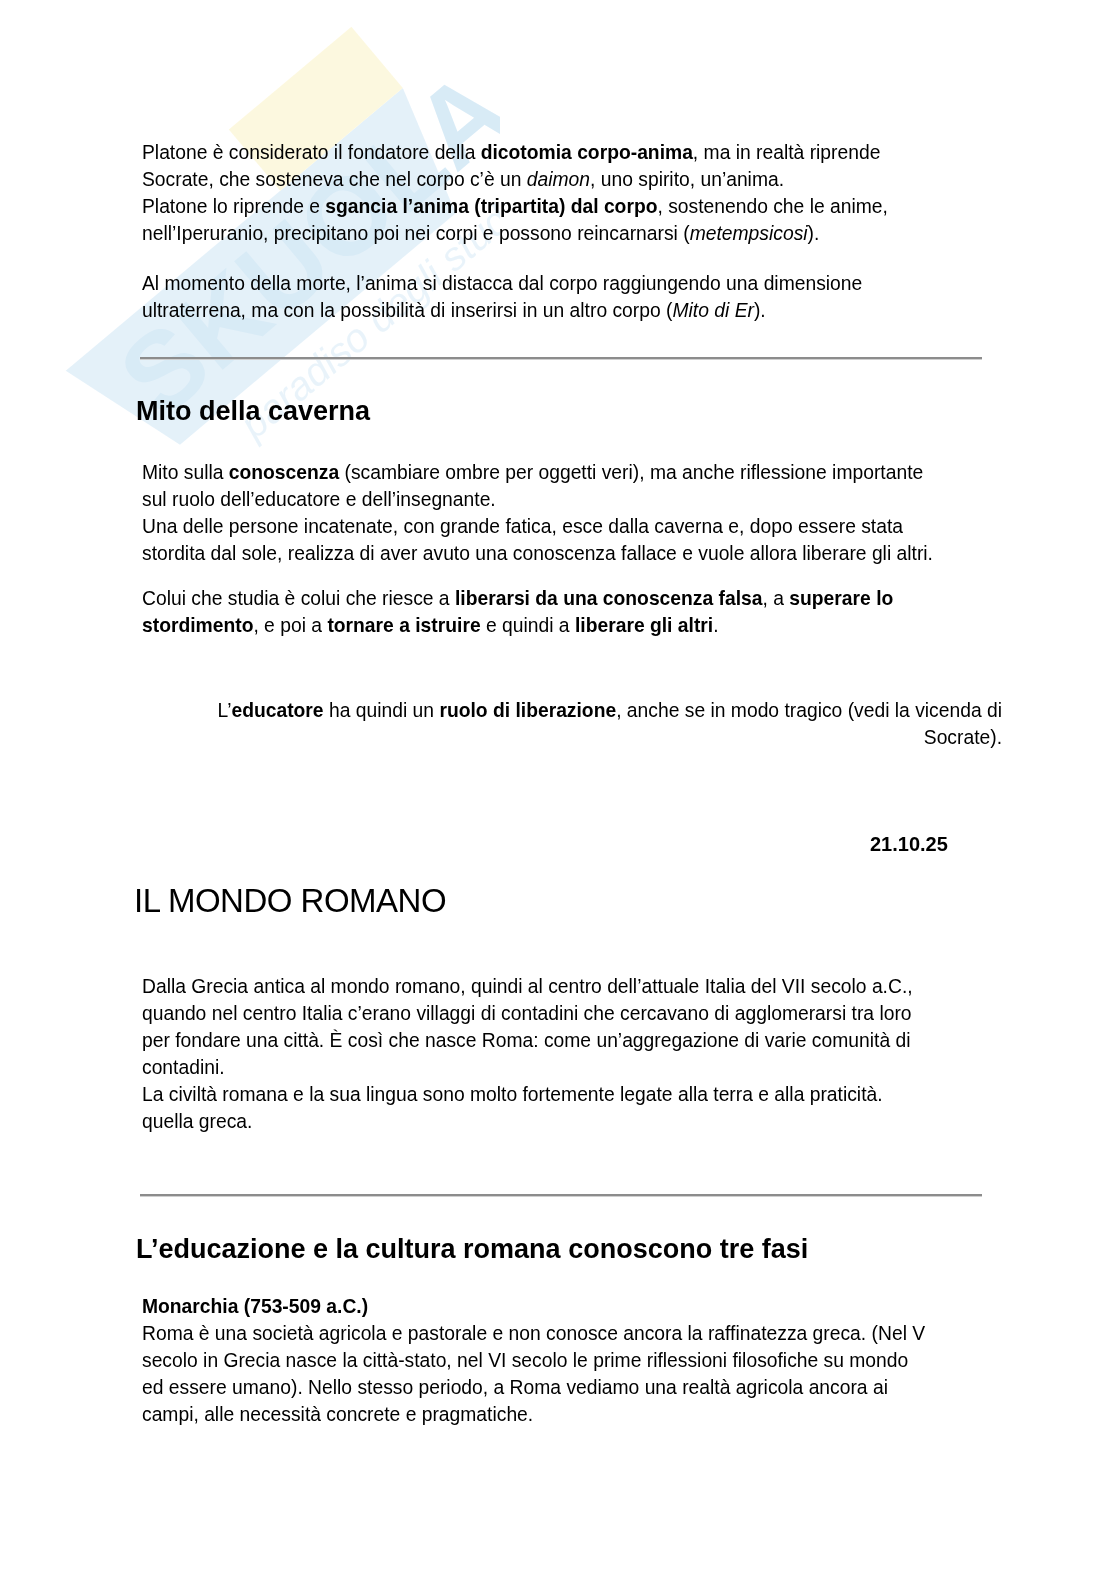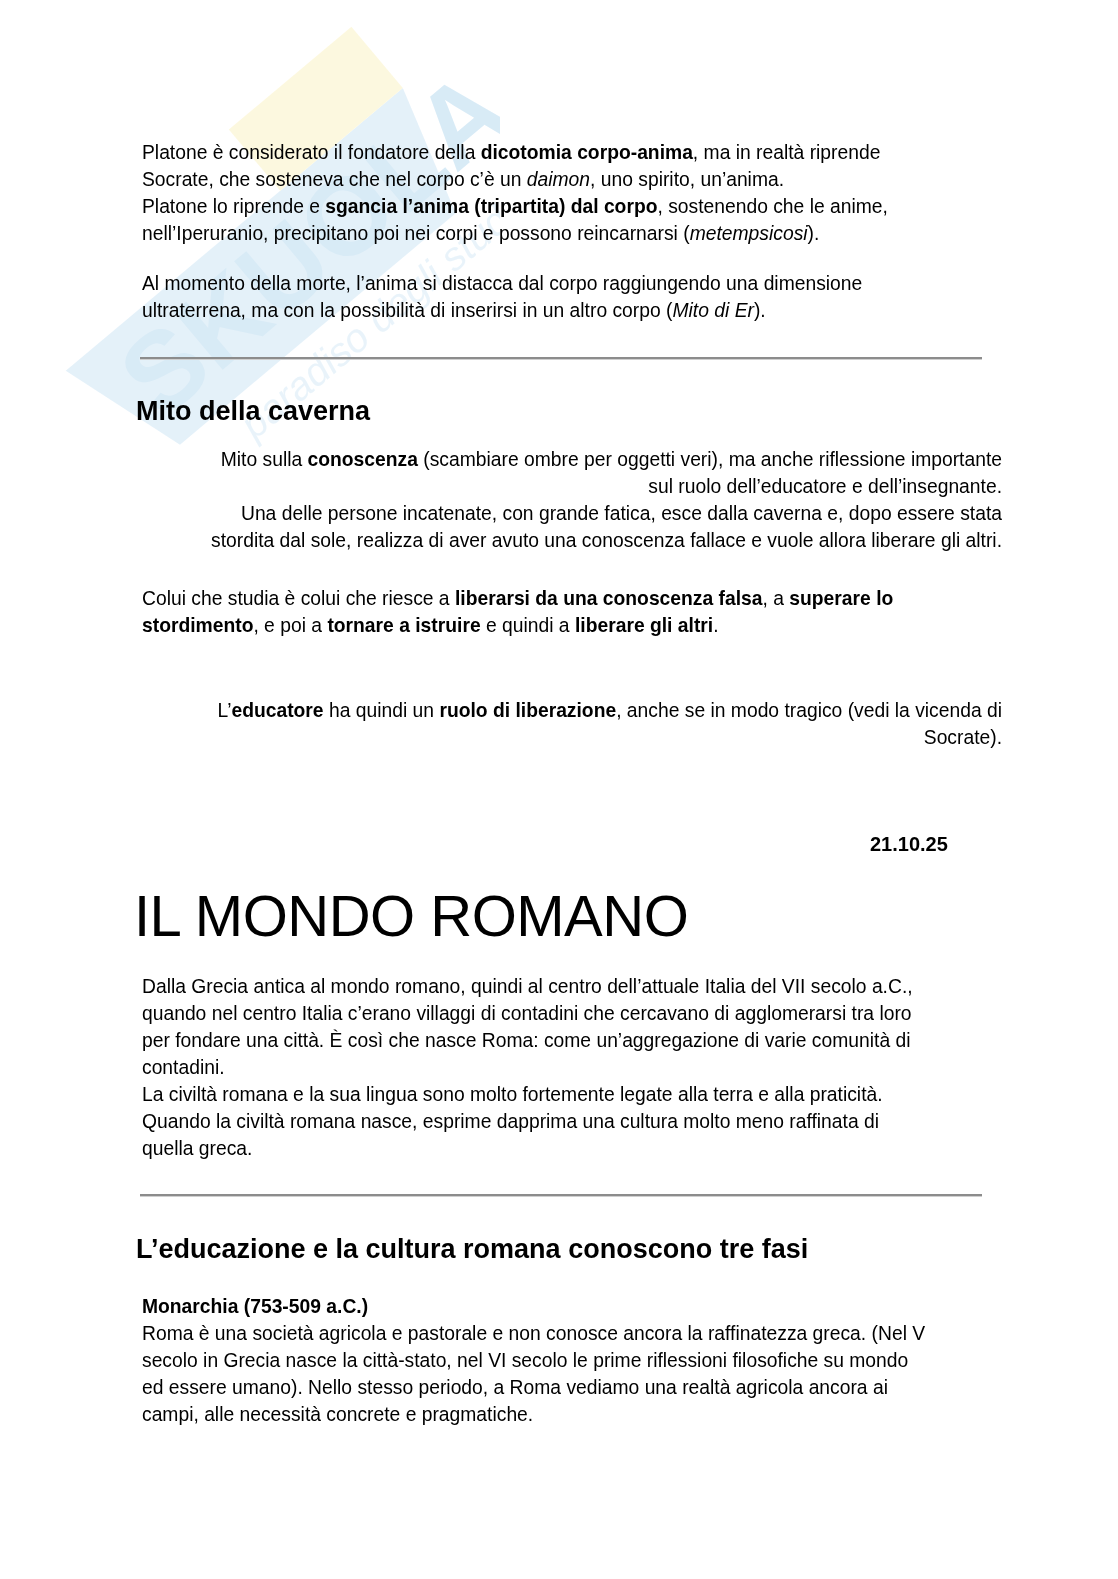--- a/index.html
+++ b/index.html
@@ -46,21 +46,21 @@
       left: 136px;
       font-size: 27px;
       font-weight: bold;
       margin: 0;
       white-space: nowrap;
     }
     .h1 {
       position: absolute;
       left: 134px;
       top: 882px;
-      font-size: 58px;
+      font-size: 33px;
       font-weight: normal;
       margin: 0;
       letter-spacing: -0.5px;
       white-space: nowrap;
     }
     .date {
       position: absolute;
       left: 870px;
       top: 833px;
       font-size: 20px;
@@ -102,21 +102,21 @@
 
   <p class="p" style="top:264px;">
     <span class="line">Al momento della morte, l’anima si distacca dal corpo raggiungendo una dimensione</span>
     <span class="line"><span>ultraterrena, ma con la possibilità di inserirsi in un altro corpo (</span><i>Mito di Er</i><span>).</span></span>
   </p>
 
   <div class="sep" style="top:357px;"></div>
 
   <h2 class="h2" style="top:396px;">Mito della caverna</h2>
 
-  <p class="p" style="top:440px;text-align:right;">
+  <p class="p" style="top:453px;">
     <span class="line"><span>Mito sulla </span><b>conoscenza</b><span> (scambiare ombre per oggetti veri), ma anche riflessione importante</span></span>
     <span class="line">sul ruolo dell’educatore e dell’insegnante.</span>
     <span class="line"> Una delle persone incatenate, con grande fatica, esce dalla caverna e, dopo essere stata</span>
     <span class="line">stordita dal sole, realizza di aver avuto una conoscenza fallace e vuole allora liberare gli altri.</span>
   </p>
 
   <p class="p" style="top:579px;">
     <span class="line"><span>Colui che studia è colui che riesce a </span><b>liberarsi da una conoscenza falsa</b><span>, a </span><b>superare lo</b></span>
     <span class="line"><b>stordimento</b><span>, e poi a </span><b>tornare a istruire</b><span> e quindi a </span><b>liberare gli altri</b><span>.</span></span>
   </p>
@@ -129,21 +129,20 @@
   <div class="date">21.10.25</div>
 
   <h1 class="h1">IL MONDO ROMANO</h1>
 
   <p class="p" style="top:967px;">
     <span class="line">Dalla Grecia antica al mondo romano, quindi al centro dell’attuale Italia del VII secolo a.C.,</span>
     <span class="line">quando nel centro Italia c’erano villaggi di contadini che cercavano di agglomerarsi tra loro</span>
     <span class="line">per fondare una città. È così che nasce Roma: come un’aggregazione di varie comunità di</span>
     <span class="line">contadini.</span>
     <span class="line"> La civiltà romana e la sua lingua sono molto fortemente legate alla terra e alla praticità.</span>
-    <span class="line"> Quando la civiltà romana nasce, esprime dapprima una cultura molto meno raffinata di</span>
     <span class="line">quella greca.</span>
   </p>
 
   <div class="sep" style="top:1194px;"></div>
 
   <h2 class="h2" style="top:1234px;">L’educazione e la cultura romana conoscono tre fasi</h2>
 
   <div class="p" style="top:1287px; font-weight:bold;">Monarchia (753-509 a.C.)</div>
 
   <p class="p" style="top:1314px;">

